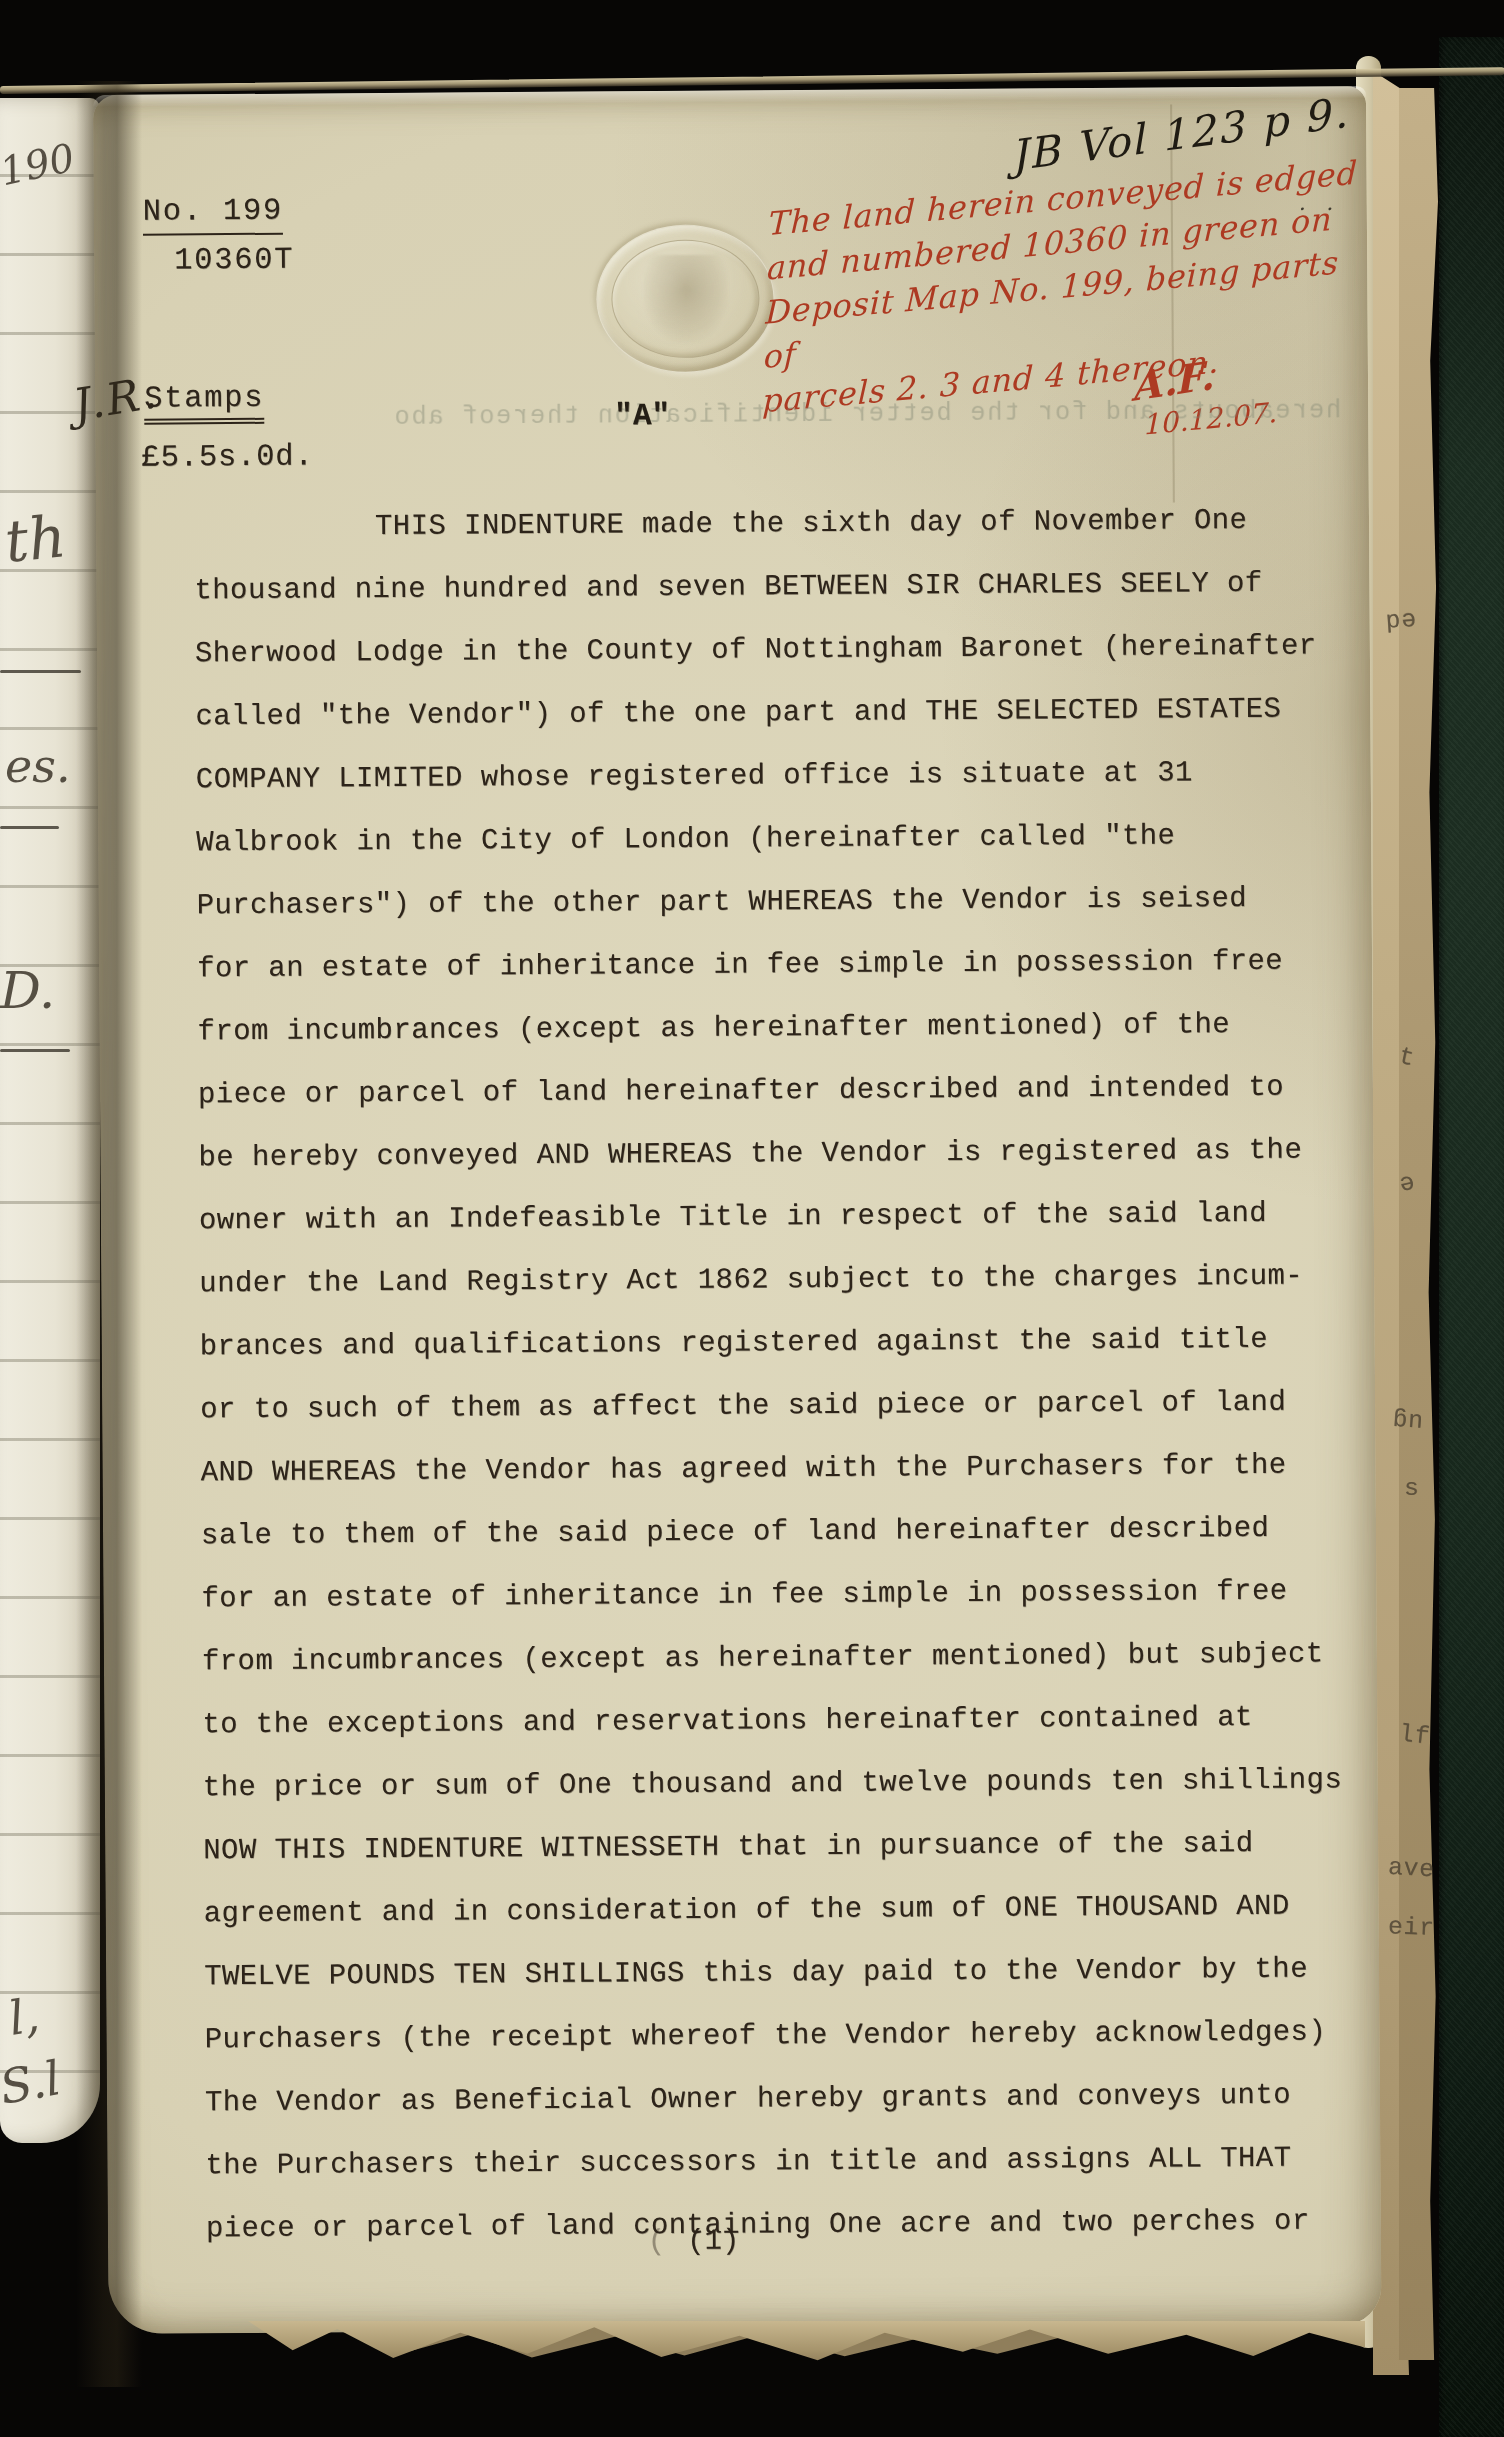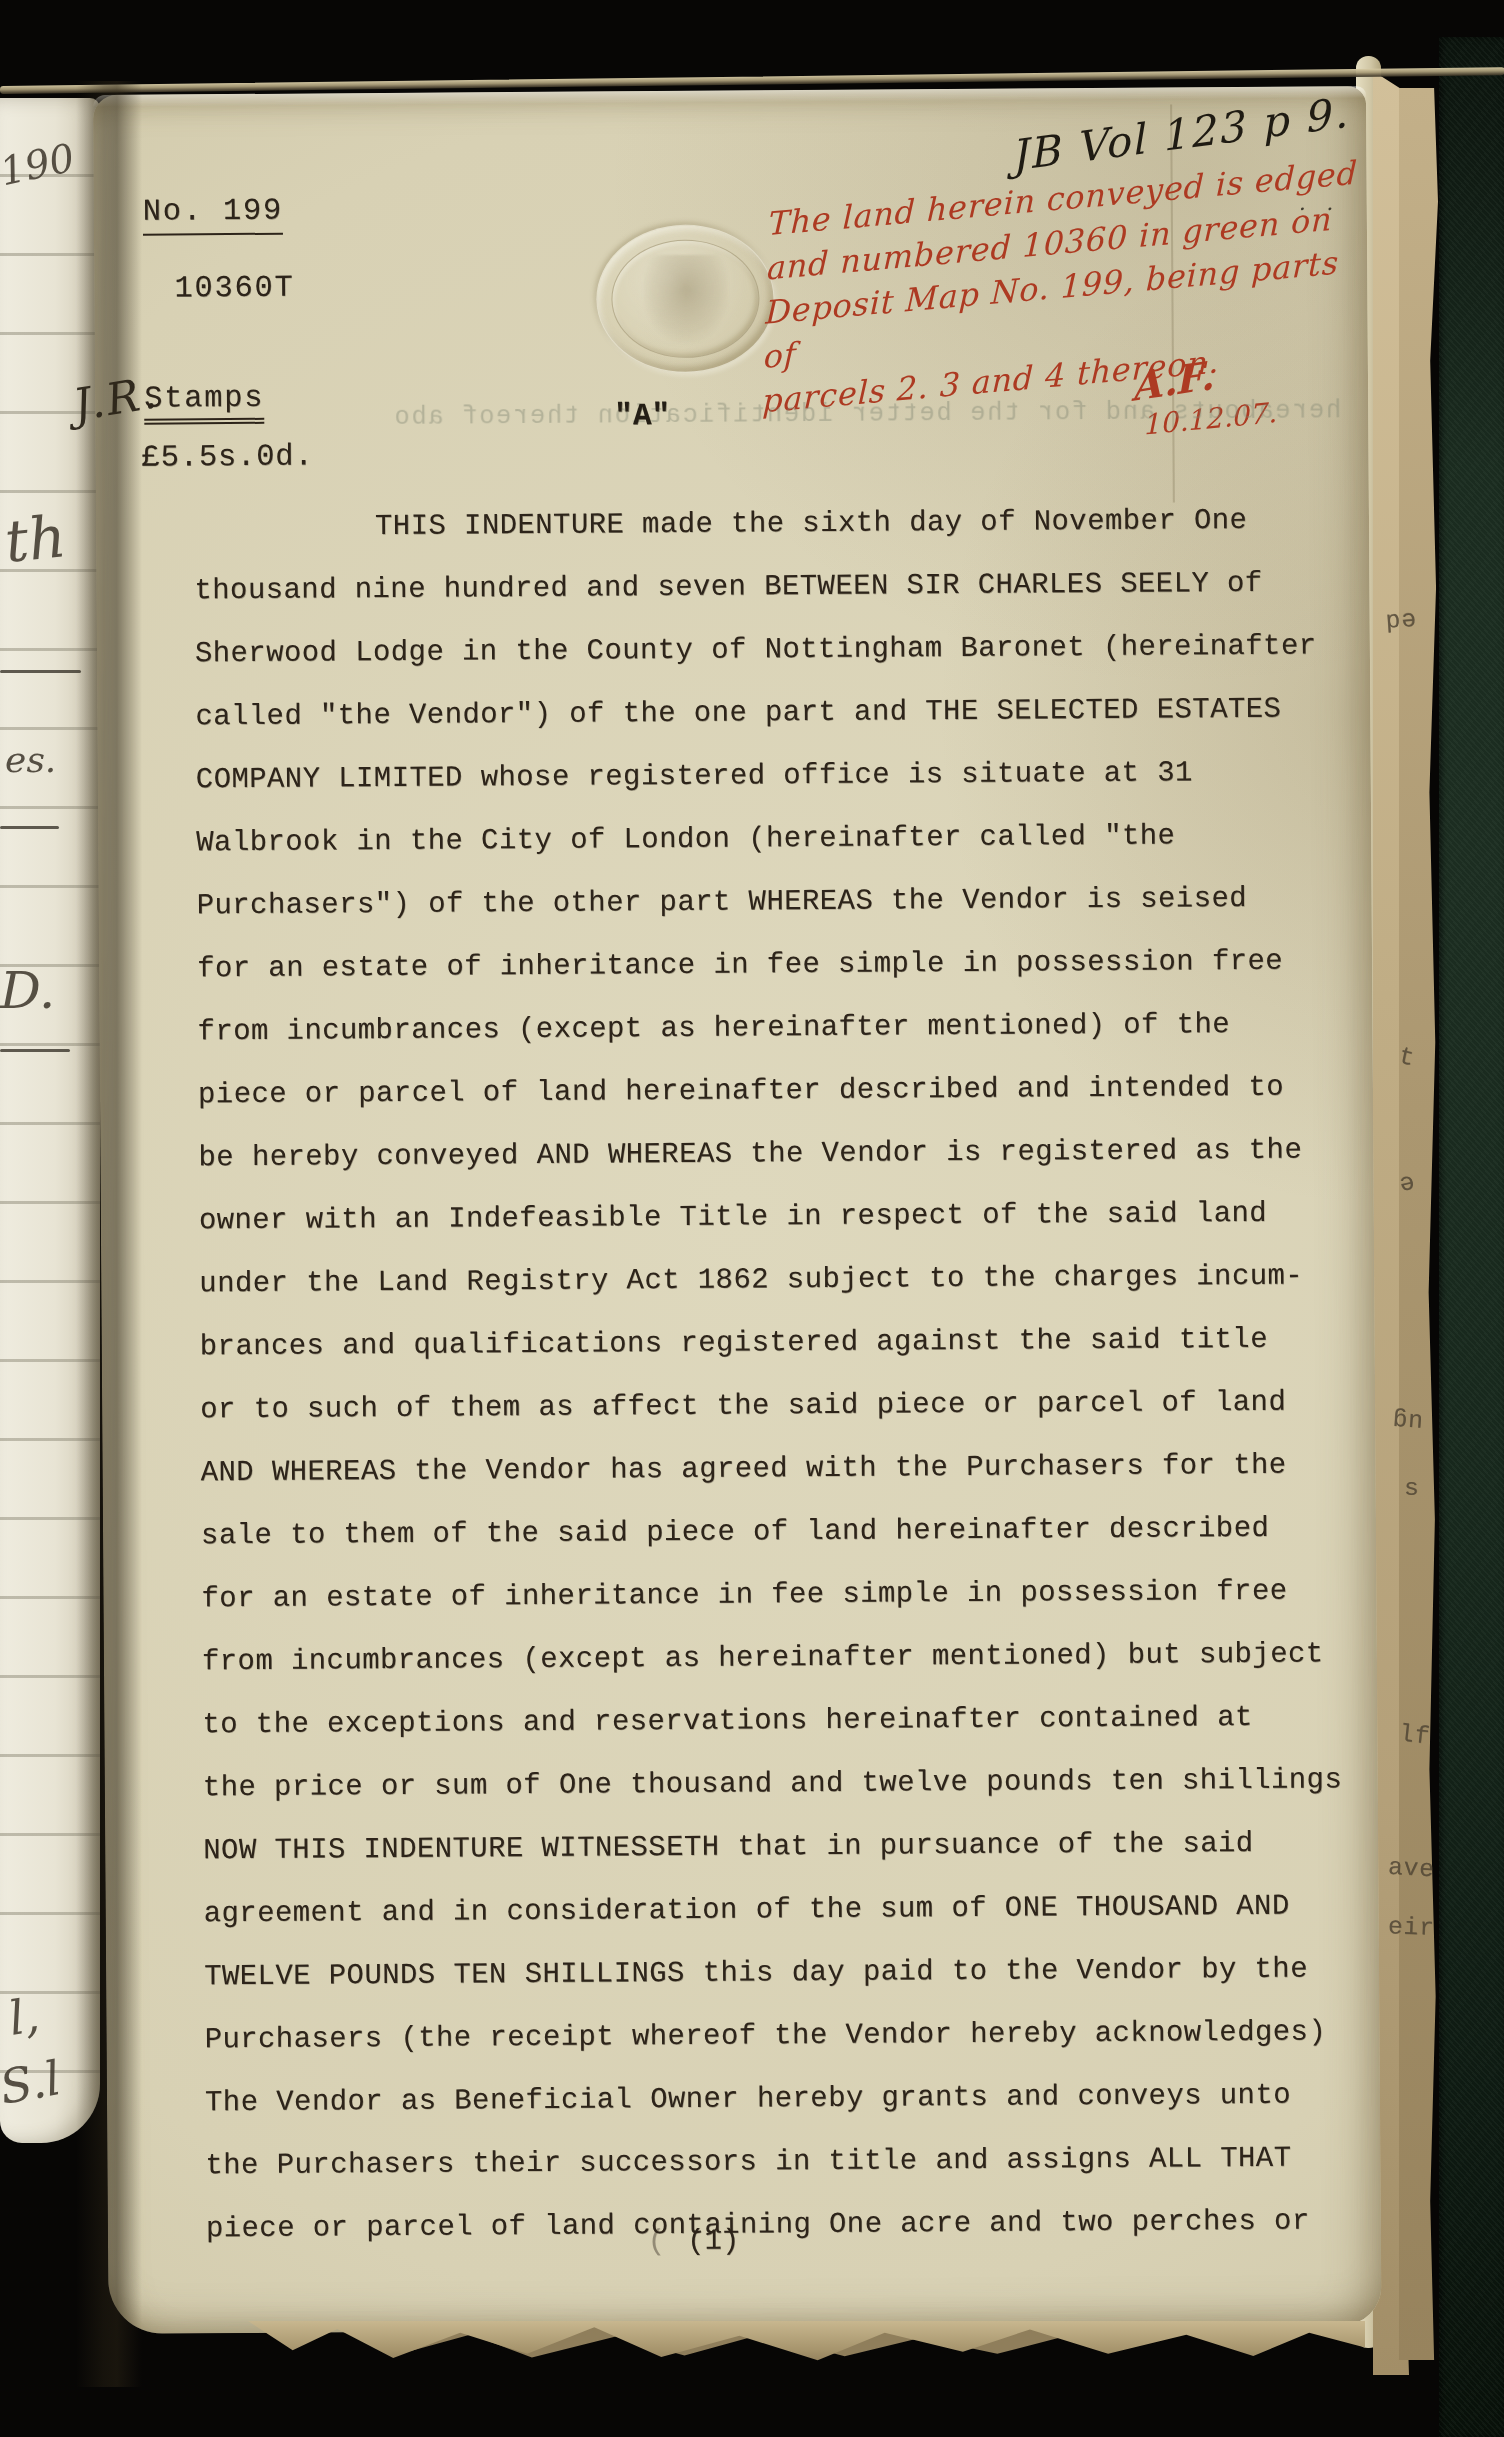--- a/index.html
+++ b/index.html
@@ -59,21 +59,21 @@
                inset 22px 0 39px -22px rgba(110,94,58,.40),
                inset 0 -25.4px 39px -22px rgba(110,94,58,.5);}
   .page::before{content:"";position:absolute;left:0;top:0;right:0;height:12px;border-radius:24px 18.6px 0 0;
     background:linear-gradient(180deg,rgba(255,255,250,.55),rgba(255,255,250,0));}
   .crease{position:absolute;left:1077px;top:17px;width:1.7px;height:398px;background:rgba(105,92,60,.25);}
 
   
   .typed{color:#2d241a;text-shadow:0.5px 0.6px 0 rgba(45,36,26,.38);}
   .refno{position:absolute;left:49px;top:100px;font-size:30.5px;letter-spacing:1.7px;
     border-bottom:2.5px solid #2d241a;padding-bottom:5.1px;}
-  .reffile{position:absolute;left:80px;top:149px;font-size:30.5px;letter-spacing:1.7px;margin-top:28px;}
+  .reffile{position:absolute;left:80px;top:149px;font-size:30.5px;letter-spacing:1.7px;}
   .stamps-lbl{position:absolute;left:49px;top:287px;font-size:30.5px;letter-spacing:1.7px;
     border-bottom:6px double #2d241a;padding-bottom:3.4px;}
   .stamps-val{position:absolute;left:46px;top:346px;font-size:30.5px;letter-spacing:0.8px;}
   .jr{position:absolute;left:-22px;top:278px;font-family:"DejaVu Serif",serif;font-style:italic;
     font-size:44px;color:#322b20;transform:rotate(-9deg);letter-spacing:2.5px;}
 
   
   .seal{position:absolute;left:502px;top:134px;width:176px;height:146px;border-radius:50%;
     border:1.7px solid rgba(255,255,252,.35);
     background:radial-gradient(ellipse at 42% 36%,rgba(255,255,248,.28) 0%,rgba(205,195,155,.10) 55%,rgba(150,134,92,.16) 100%);
@@ -125,21 +125,21 @@
 <body>
 
 <div class="photo">
 
   <div class="cover"></div>
 
   <div class="left-page"></div>
   <span class="lfrag" style="left:0;top:142px;font-size:39px;transform:rotate(-12deg);">190</span>
   <span class="lfrag" style="left:5.1px;top:505px;font-size:58px;transform:rotate(-6deg);">th</span>
   <span class="lstroke" style="left:0;top:670px;width:81px;"></span>
-  <span class="lfrag" style="left:5.1px;top:739px;font-size:36px;">es.</span>
+  <span class="lfrag" style="left:5.1px;top:739px;font-size:46px;">es.</span>
   <span class="lstroke" style="left:0;top:826px;width:59px;"></span>
   <span class="lfrag" style="left:0;top:961px;font-size:51px;">D.</span>
   <span class="lstroke" style="left:0;top:1049px;width:70px;"></span>
   <span class="lfrag" style="left:8.5px;top:1989px;font-size:47px;transform:rotate(-8deg);">l,</span>
   <span class="lfrag" style="left:0;top:2055px;font-size:47px;transform:rotate(-10deg);">S.l</span>
 
   <div class="strip s1"></div>
   <div class="strip s2"></div>
   <div class="strip s3"></div>
   <span class="efrag" style="left:1385px;top:607px;transform:rotate(176deg);">ed</span>

